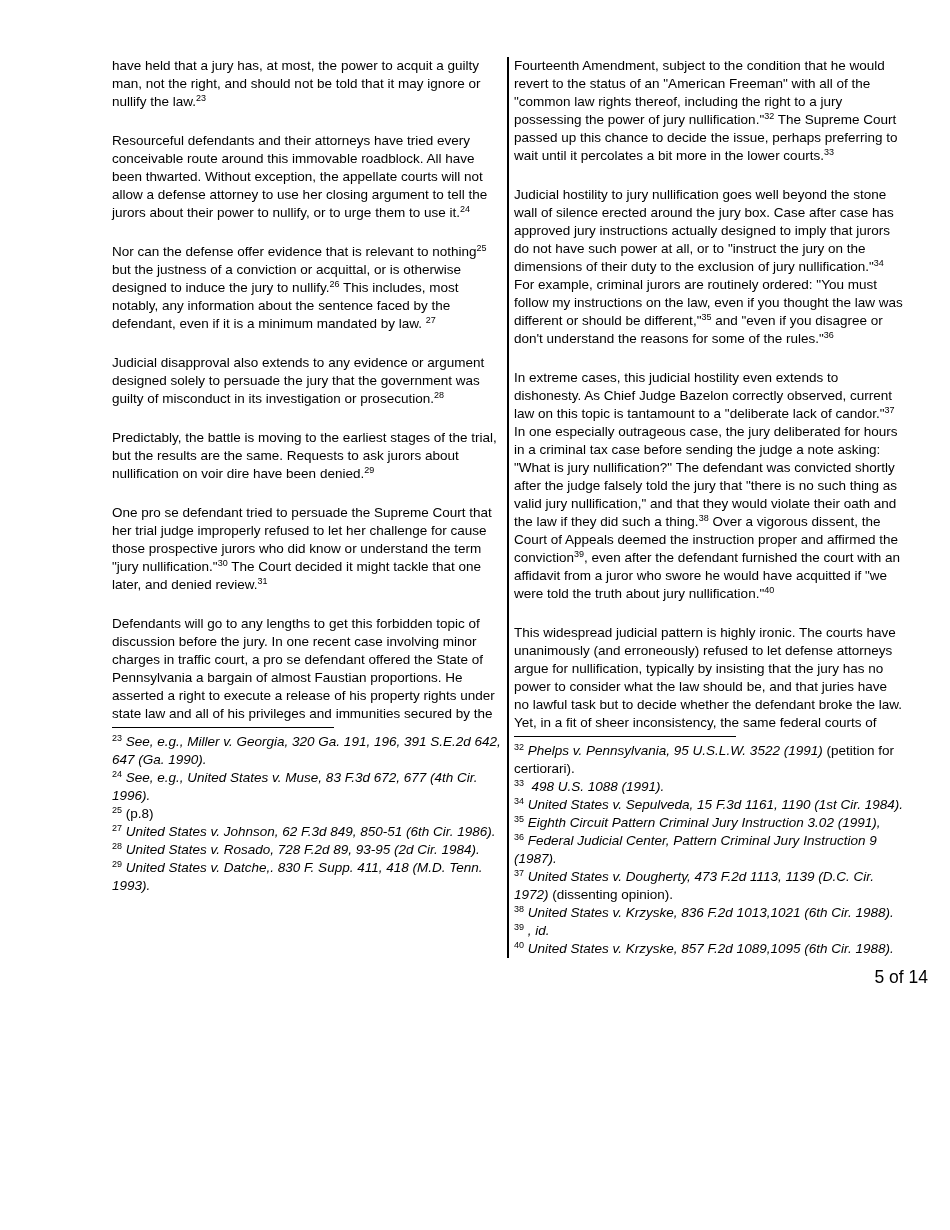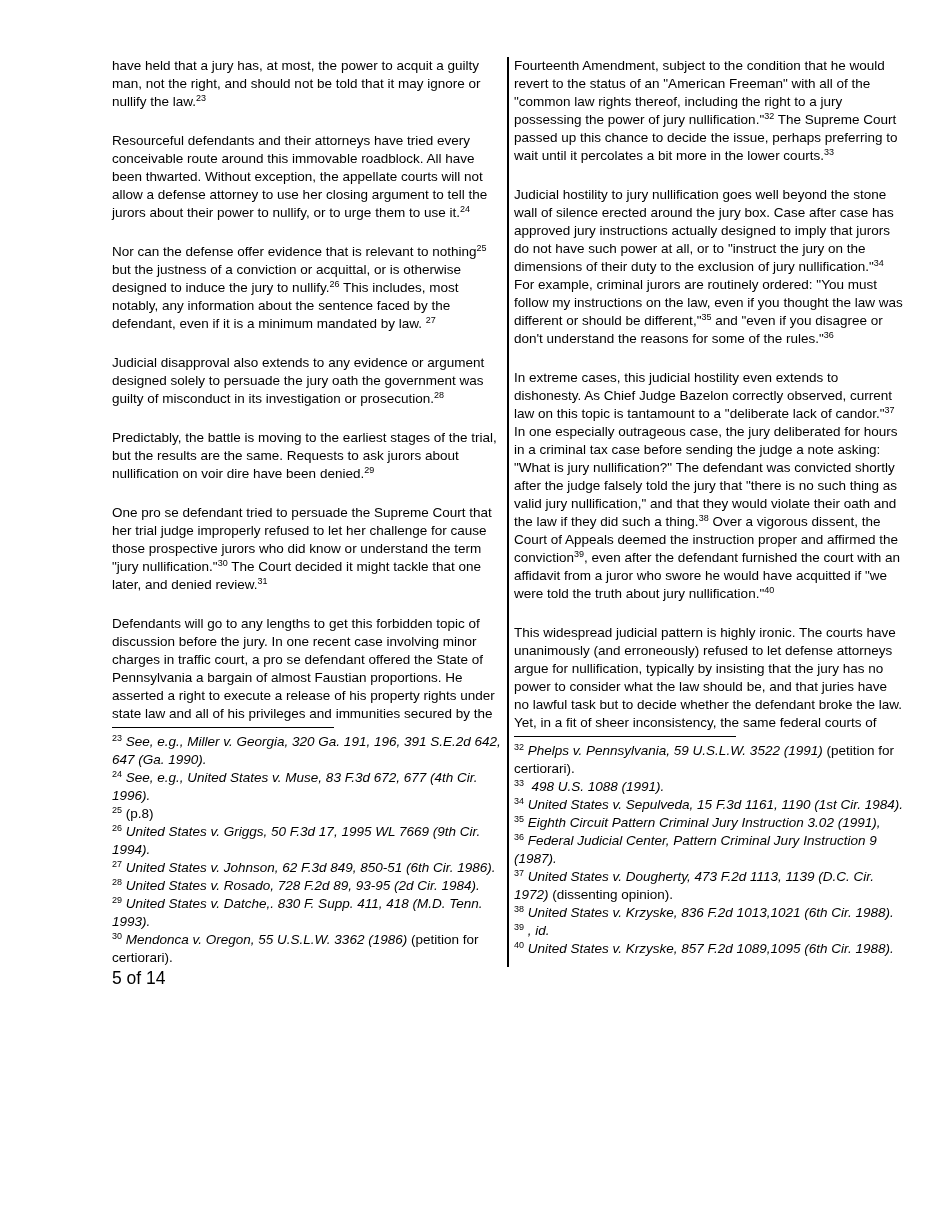--- a/index.html
+++ b/index.html
@@ -57,67 +57,65 @@
   }
   .fn {
     font-size: 13.5px;
     line-height: 18px;
     white-space: pre-wrap;
   }
   .it {
     font-style: italic;
   }
   .pagenum {
-    text-align: left;
+    text-align: right;
     font-size: 17.5px;
     line-height: 22px;
-    margin-top: 0;
+    margin-top: 8px;
   }
 </style>
 </head>
 <body>
 
 <div class="page">
   <div class="columns">
 
     <div class="col">
       <div class="body">
           <p><span>have held that a jury has, at most, the power to acquit a guilty man, not the right, and should not be told that it may ignore or nullify the law.</span><sup>23</sup></p>
           <p><span>Resourceful defendants and their attorneys have tried every conceivable route around this immovable roadblock. All have been thwarted. Without exception, the appellate courts will not allow a defense attorney to use her closing argument to tell the jurors about their power to nullify, or to urge them to use it.</span><sup>24</sup></p>
           <p><span>Nor can the defense offer evidence that is relevant to nothing</span><sup>25</sup><span> but the justness of a conviction or acquittal, or is otherwise designed to induce the jury to nullify.</span><sup>26</sup><span> This includes, most notably, any information about the sentence faced by the defendant, even if it is a minimum mandated by law. </span><sup>27</sup></p>
-          <p><span>Judicial disapproval also extends to any evidence or argument designed solely to persuade the jury oath the government was guilty of misconduct in its investigation or prosecution.</span><sup>28</sup></p>
+          <p><span>Judicial disapproval also extends to any evidence or argument designed solely to persuade the jury that the government was guilty of misconduct in its investigation or prosecution.</span><sup>28</sup></p>
           <p><span>Predictably, the battle is moving to the earliest stages of the trial, but the results are the same. Requests to ask jurors about nullification on voir dire have been denied.</span><sup>29</sup></p>
           <p><span>One pro se defendant tried to persuade the Supreme Court that her trial judge improperly refused to let her challenge for cause those prospective jurors who did know or understand the term "jury nullification."</span><sup>30</sup><span> The Court decided it might tackle that one later, and denied review.</span><sup>31</sup></p>
           <p><span>Defendants will go to any lengths to get this forbidden topic of discussion before the jury. In one recent case involving minor charges in traffic court, a pro se defendant offered the State of Pennsylvania a bargain of almost Faustian proportions. He asserted a right to execute a release of his property rights under state law and all of his privileges and immunities secured by the</span></p>
         </div>
       <div class="fnsep"></div>
       <div class="footnotes">
           <div class="fn"><sup>23</sup><span class="it"> See, e.g., Miller v. Georgia, 320 Ga. 191, 196, 391 S.E.2d 642, 647 (Ga. 1990).</span></div>
           <div class="fn"><sup>24</sup><span class="it"> See, e.g., United States v. Muse, 83 F.3d 672, 677 (4th Cir. 1996).</span></div>
           <div class="fn"><sup>25</sup><span> (p.8)</span></div>
-          <div class="fn"><sup>26</sup><span class="it"> United States v. Griggs, 50 F.3d 17, 1995 WL 7669 (9th Cir. 1994).</span></div>
           <div class="fn"><sup>27</sup><span class="it"> United States v. Johnson, 62 F.3d 849, 850-51 (6th Cir. 1986).</span></div>
           <div class="fn"><sup>28</sup><span class="it"> United States v. Rosado, 728 F.2d 89, 93-95 (2d Cir. 1984).</span></div>
           <div class="fn"><sup>29</sup><span class="it"> United States v. Datche,. 830 F. Supp. 411, 418 (M.D. Tenn. 1993).</span></div>
-          <div class="fn"><sup>30</sup><span class="it"> Mendonca v. Oregon, 55 U.S.L.W. 3362 (1986)</span><span> (petition for certiorari).</span></div>
         </div>
     </div>
 
     <div class="divider"></div>
 
     <div class="col">
       <div class="body">
           <p><span>Fourteenth Amendment, subject to the condition that he would revert to the status of an "American Freeman" with all of the "common law rights thereof, including the right to a jury possessing the power of jury nullification."</span><sup>32</sup><span> The Supreme Court passed up this chance to decide the issue, perhaps preferring to wait until it percolates a bit more in the lower courts.</span><sup>33</sup></p>
           <p><span>Judicial hostility to jury nullification goes well beyond the stone wall of silence erected around the jury box. Case after case has approved jury instructions actually designed to imply that jurors do not have such power at all, or to "instruct the jury on the dimensions of their duty to the exclusion of jury nullification."</span><sup>34</sup><span> For example, criminal jurors are routinely ordered: "You must follow my instructions on the law, even if you thought the law was different or should be different,"</span><sup>35</sup><span> and "even if you disagree or don't understand the reasons for some of the rules."</span><sup>36</sup></p>
           <p><span>In extreme cases, this judicial hostility even extends to dishonesty. As Chief Judge Bazelon correctly observed, current law on this topic is tantamount to a "deliberate lack of candor."</span><sup>37</sup><span> In one especially outrageous case, the jury deliberated for hours in a criminal tax case before sending the judge a note asking: "What is jury nullification?" The defendant was convicted shortly after the judge falsely told the jury that "there is no such thing as valid jury nullification," and that they would violate their oath and the law if they did such a thing.</span><sup>38</sup><span> Over a vigorous dissent, the Court of Appeals deemed the instruction proper and affirmed the conviction</span><sup>39</sup><span>, even after the defendant furnished the court with an affidavit from a juror who swore he would have acquitted if "we were told the truth about jury nullification."</span><sup>40</sup></p>
           <p><span>This widespread judicial pattern is highly ironic. The courts have unanimously (and erroneously) refused to let defense attorneys argue for nullification, typically by insisting that the jury has no power to consider what the law should be, and that juries have no lawful task but to decide whether the defendant broke the law. Yet, in a fit of sheer inconsistency, the same federal courts of</span></p>
         </div>
       <div class="fnsep"></div>
       <div class="footnotes">
-          <div class="fn"><sup>32</sup><span class="it"> Phelps v. Pennsylvania, 59 U.S.L.W. 3522 (1991)</span><span> (petition for certiorari).</span></div>
+          <div class="fn"><sup>32</sup><span class="it"> Phelps v. Pennsylvania, 95 U.S.L.W. 3522 (1991)</span><span> (petition for certiorari).</span></div>
           <div class="fn"><sup>33</sup><span class="it"> &nbsp;498 U.S. 1088 (1991).</span></div>
           <div class="fn"><sup>34</sup><span class="it"> United States v. Sepulveda, 15 F.3d 1161, 1190 (1st Cir. 1984).</span></div>
           <div class="fn"><sup>35</sup><span class="it"> Eighth Circuit Pattern Criminal Jury Instruction 3.02 (1991),</span></div>
           <div class="fn"><sup>36</sup><span class="it"> Federal Judicial Center, Pattern Criminal Jury Instruction 9 (1987).</span></div>
           <div class="fn"><sup>37</sup><span class="it"> United States v. Dougherty, 473 F.2d 1113, 1139 (D.C. Cir. 1972)</span><span> (dissenting opinion).</span></div>
           <div class="fn"><sup>38</sup><span class="it"> United States v. Krzyske, 836 F.2d 1013,1021 (6th Cir. 1988).</span></div>
           <div class="fn"><sup>39</sup><span class="it"> , id.</span></div>
           <div class="fn"><sup>40</sup><span class="it"> United States v. Krzyske, 857 F.2d 1089,1095 (6th Cir. 1988).</span></div>
         </div>
     </div>

